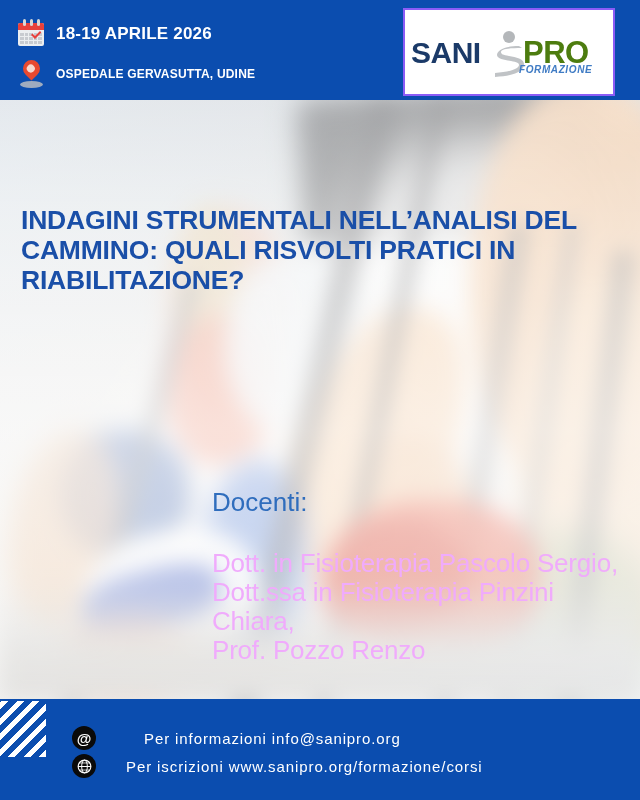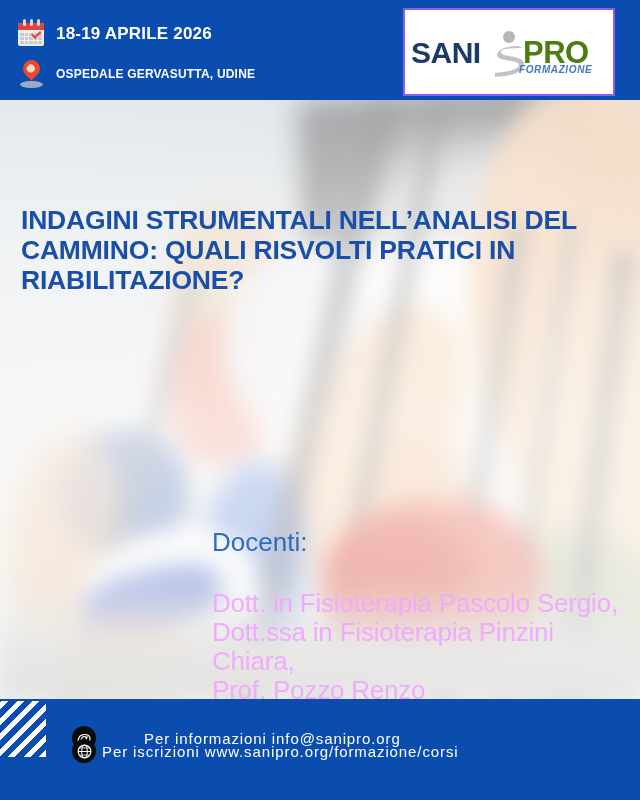--- a/index.html
+++ b/index.html
@@ -180,21 +180,20 @@
     position: absolute;
     left: 212px; top: 488px;
     width: 428px;
     color: #1a55b0;
   }
   .speakers .label {
     font-size: 26px;
     font-weight: normal;
     line-height: 29px;
     color: #2f6dbd;
-    margin-top: 40px;
   }
   .speakers .names {
     font-size: 26px;
     font-weight: normal;
     line-height: 29px;
     color: #f0abfc;
     letter-spacing: -.2px;
     margin-top: 32px;
   }
 
@@ -210,21 +209,21 @@
     left: 0; top: 701px;
     width: 46px; height: 56px;
     background: repeating-linear-gradient(
       -45deg,
       #ffffff 0px, #ffffff 5px,
       #0b4daf 5px, #0b4daf 11px);
   }
   .footer-rows { position: absolute; left: 0; top: 699px; width: 640px; height: 101px; }
   .frow { position: absolute; display: flex; align-items: center; }
   .frow.r1 { left: 72px; top: 27px; }
-  .frow.r2 { left: 72px; top: 40px; }
+  .frow.r2 { left: 72px; top: 55px; gap: 24px; }
   .fic {
     width: 24px; height: 24px; border-radius: 50%;
     background: #0a0a0a; color: #ffffff;
     display: flex; align-items: center; justify-content: center;
     flex: 0 0 24px;
     font-size: 15px; font-weight: bold;
     position: relative;
   }
   .ftext {
     color: #ffffff;

